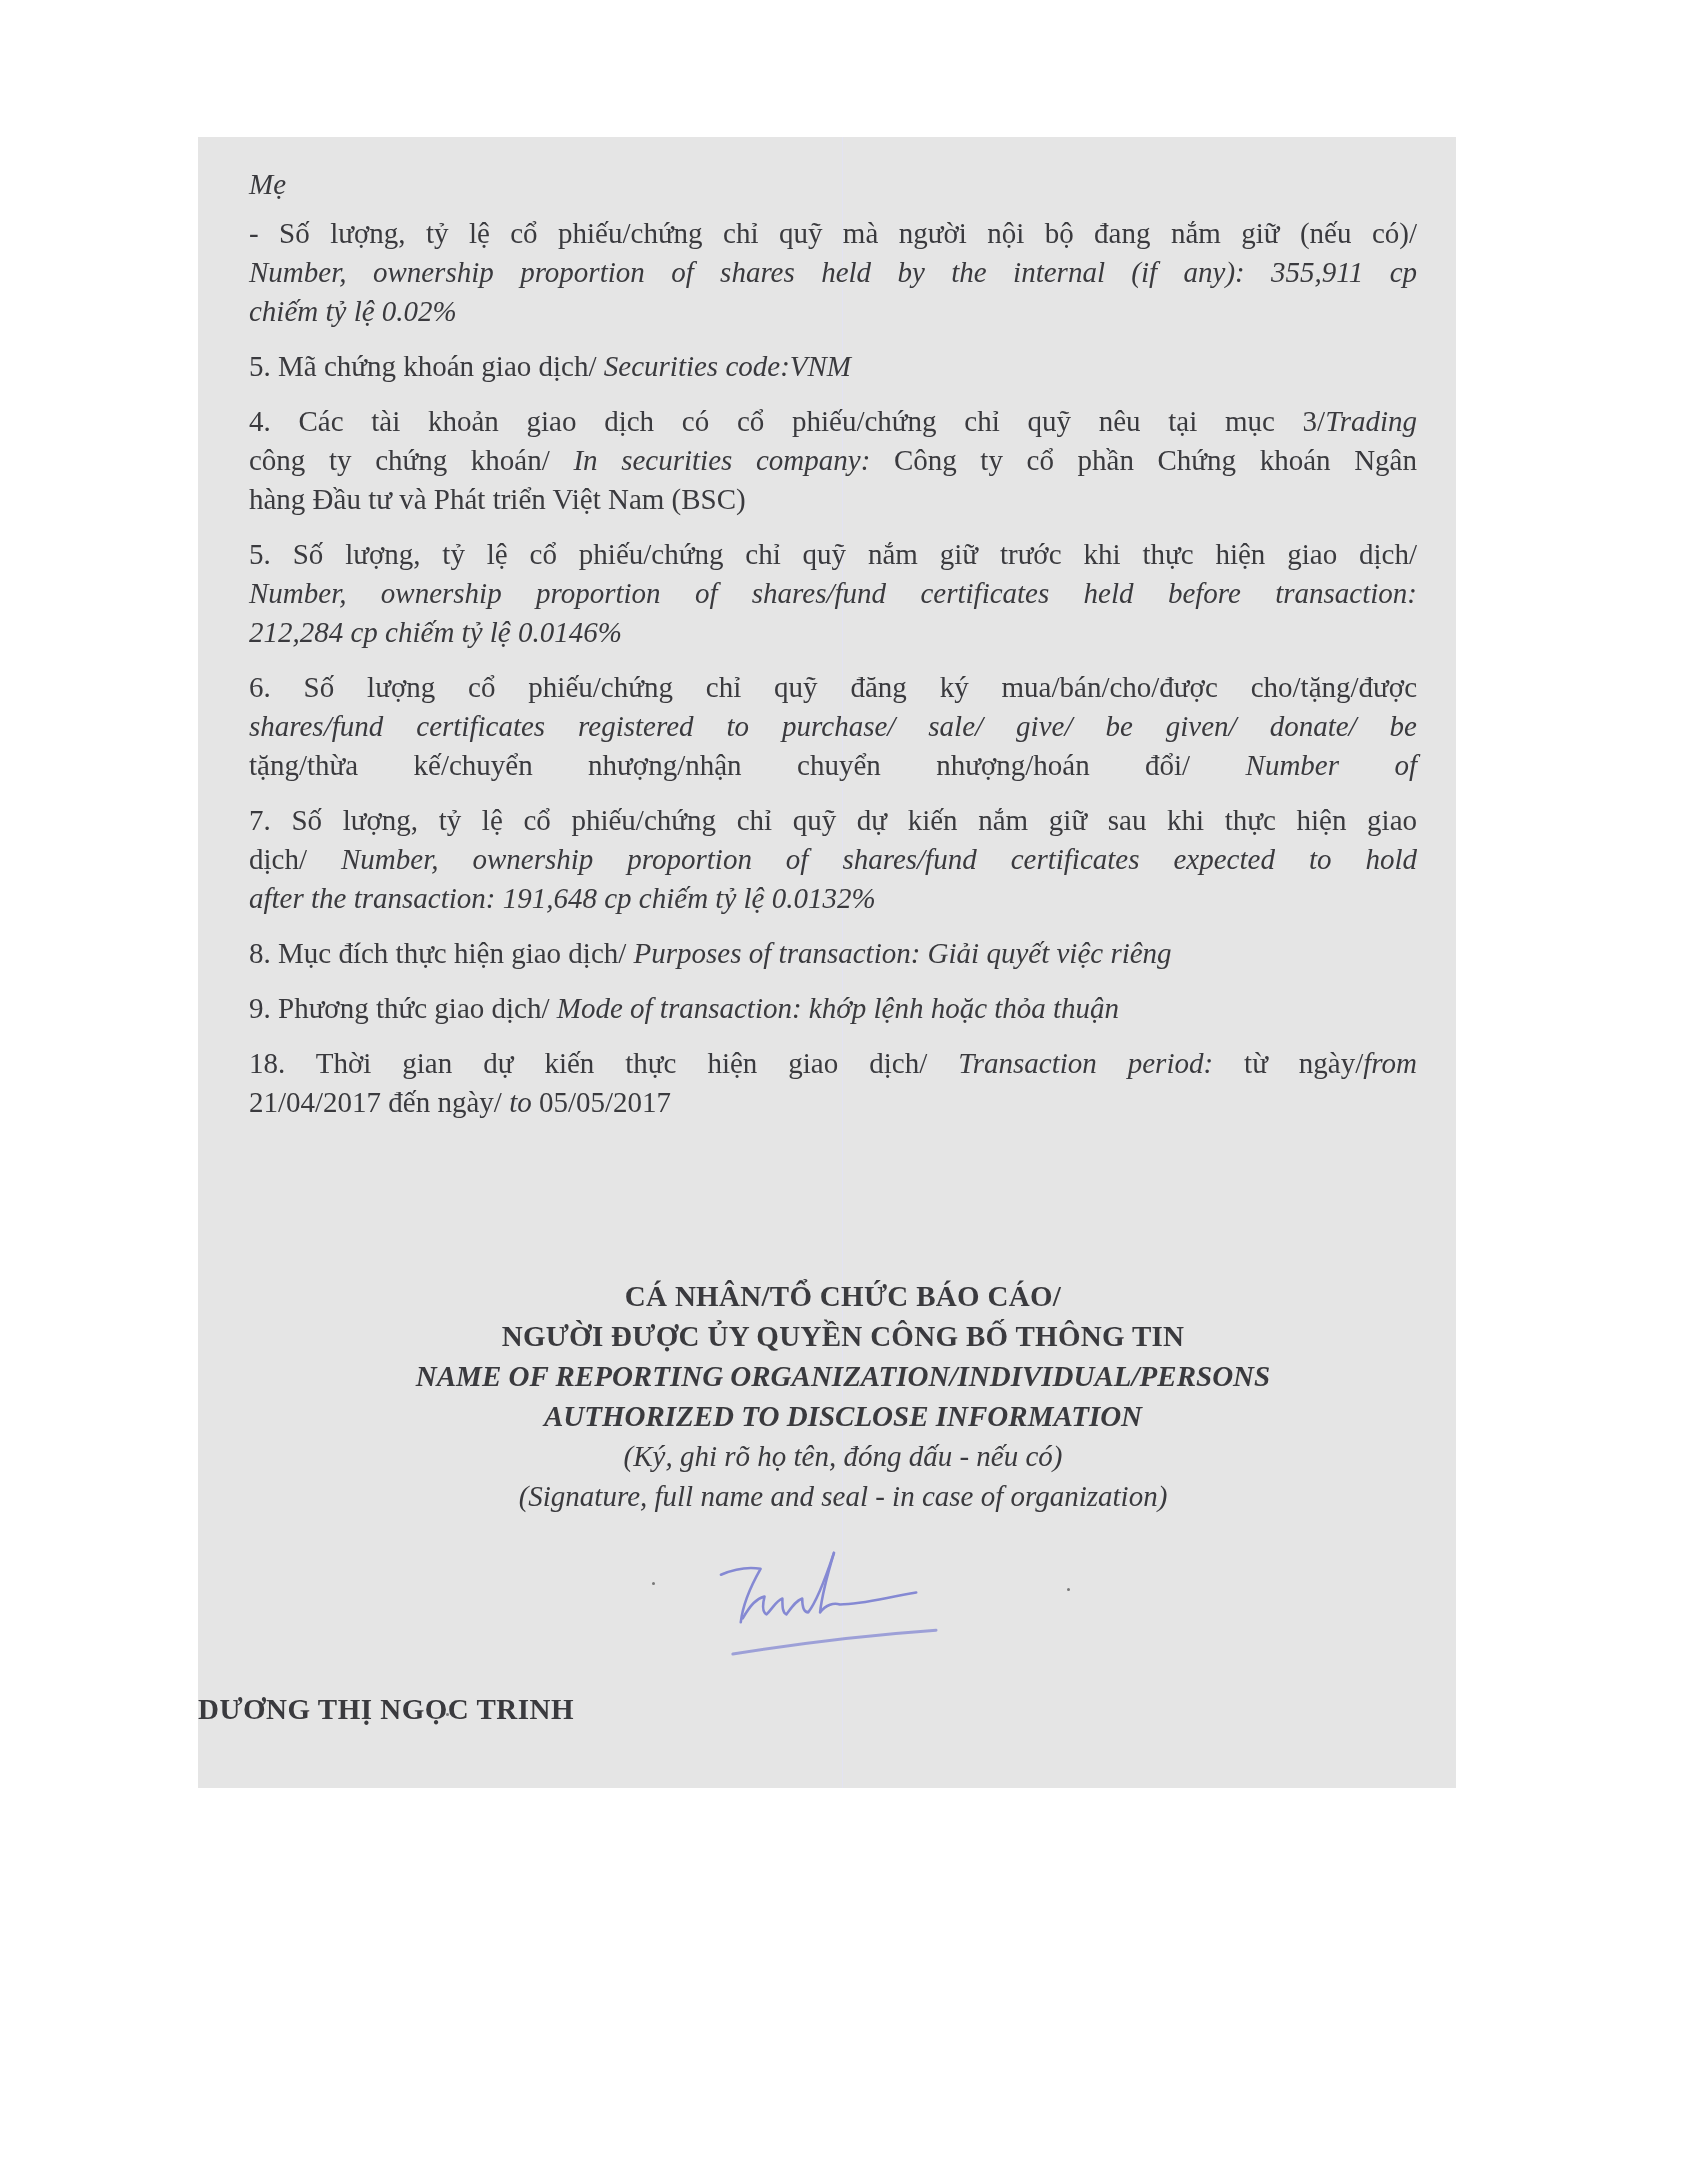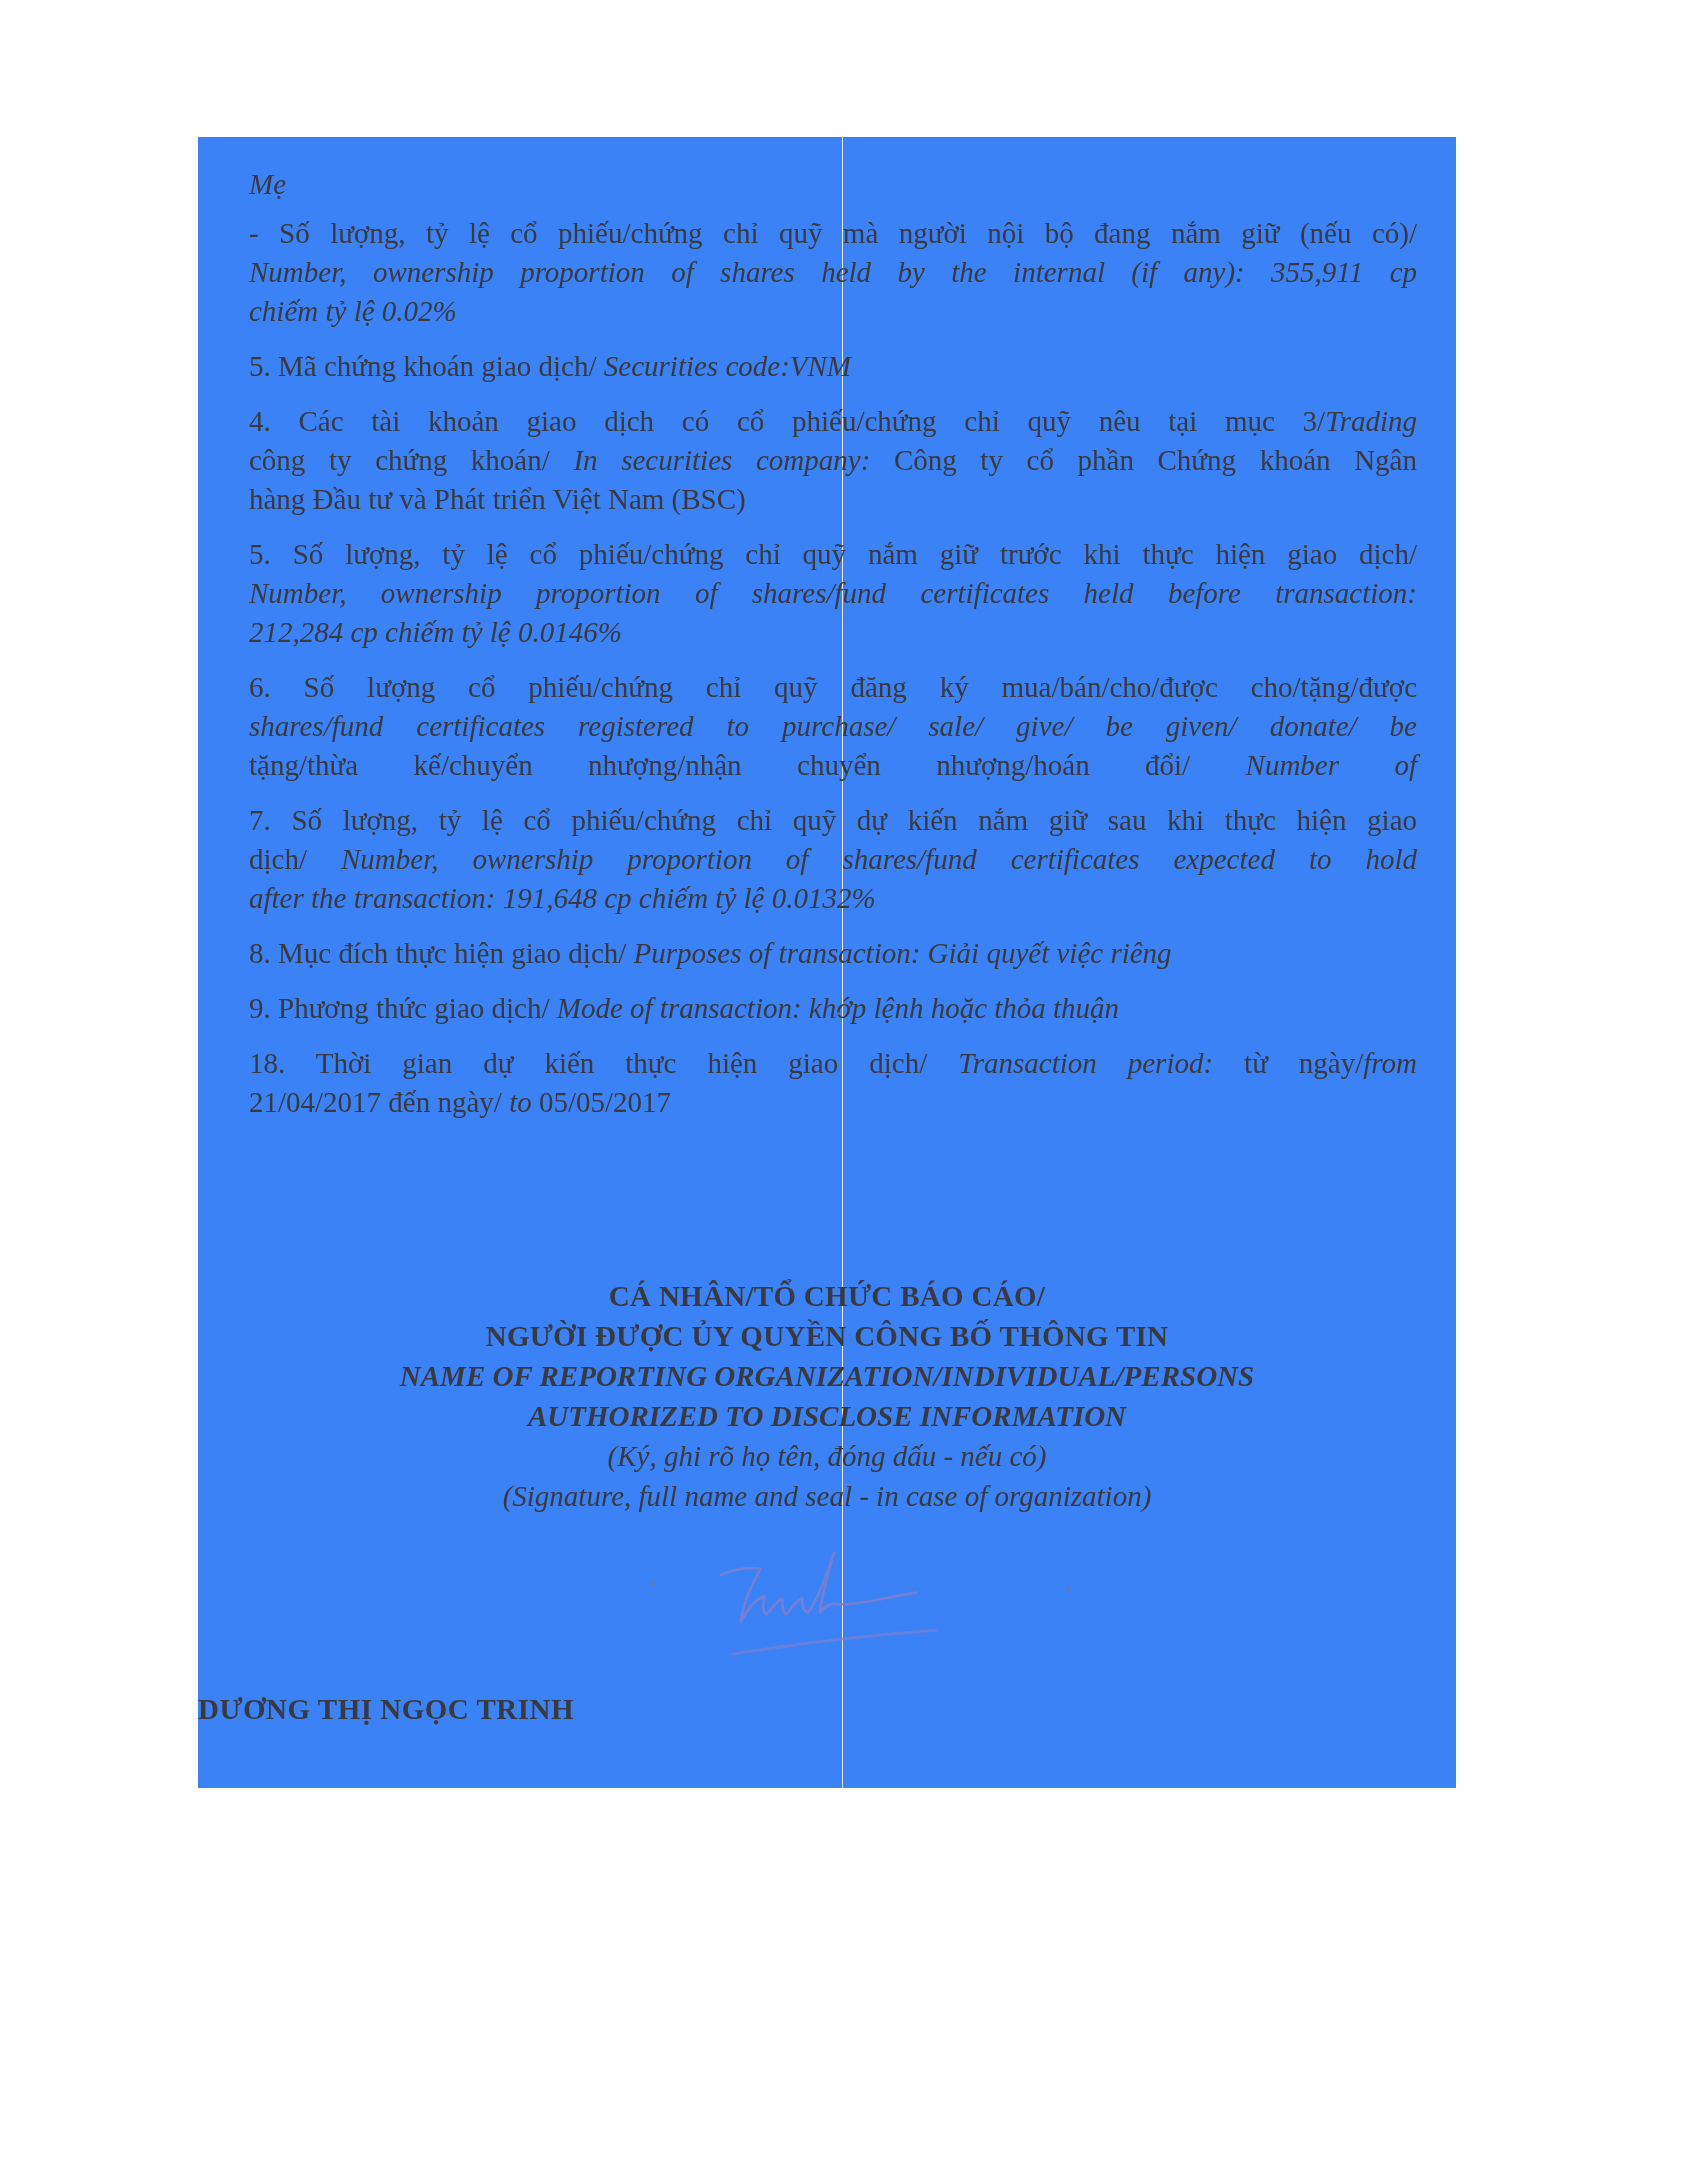--- a/index.html
+++ b/index.html
@@ -14,21 +14,21 @@
     overflow: hidden;
     font-family: "Liberation Serif", "DejaVu Serif", serif;
     color: #3a3a3e;
   }
   .sheet {
     position: absolute;
     left: 198px;
     top: 137px;
     width: 1258px;
     height: 1651px;
-    background: #3b82f6;
+    background: #e5e5e5;
   }
   .fold {
     position: absolute;
     left: 644px;
     top: 0;
     width: 1px;
     height: 100%;
     background: #e3e3f2;
   }
   .text {
@@ -49,21 +49,21 @@
     white-space: nowrap;
     height: 39px;
     overflow: visible;
   }
   .line.last {
     text-align-last: left;
   }
   i { font-style: italic; }
   .heading-block {
     position: absolute;
-    left: 0;
+    left: 16px;
     top: 1139px;
     width: 1258px;
     text-align: center;
     font-size: 29px;
     line-height: 40px;
   }
   .heading-block .h-bold {
     font-weight: bold;
     display: block;
     letter-spacing: 0.3px;

